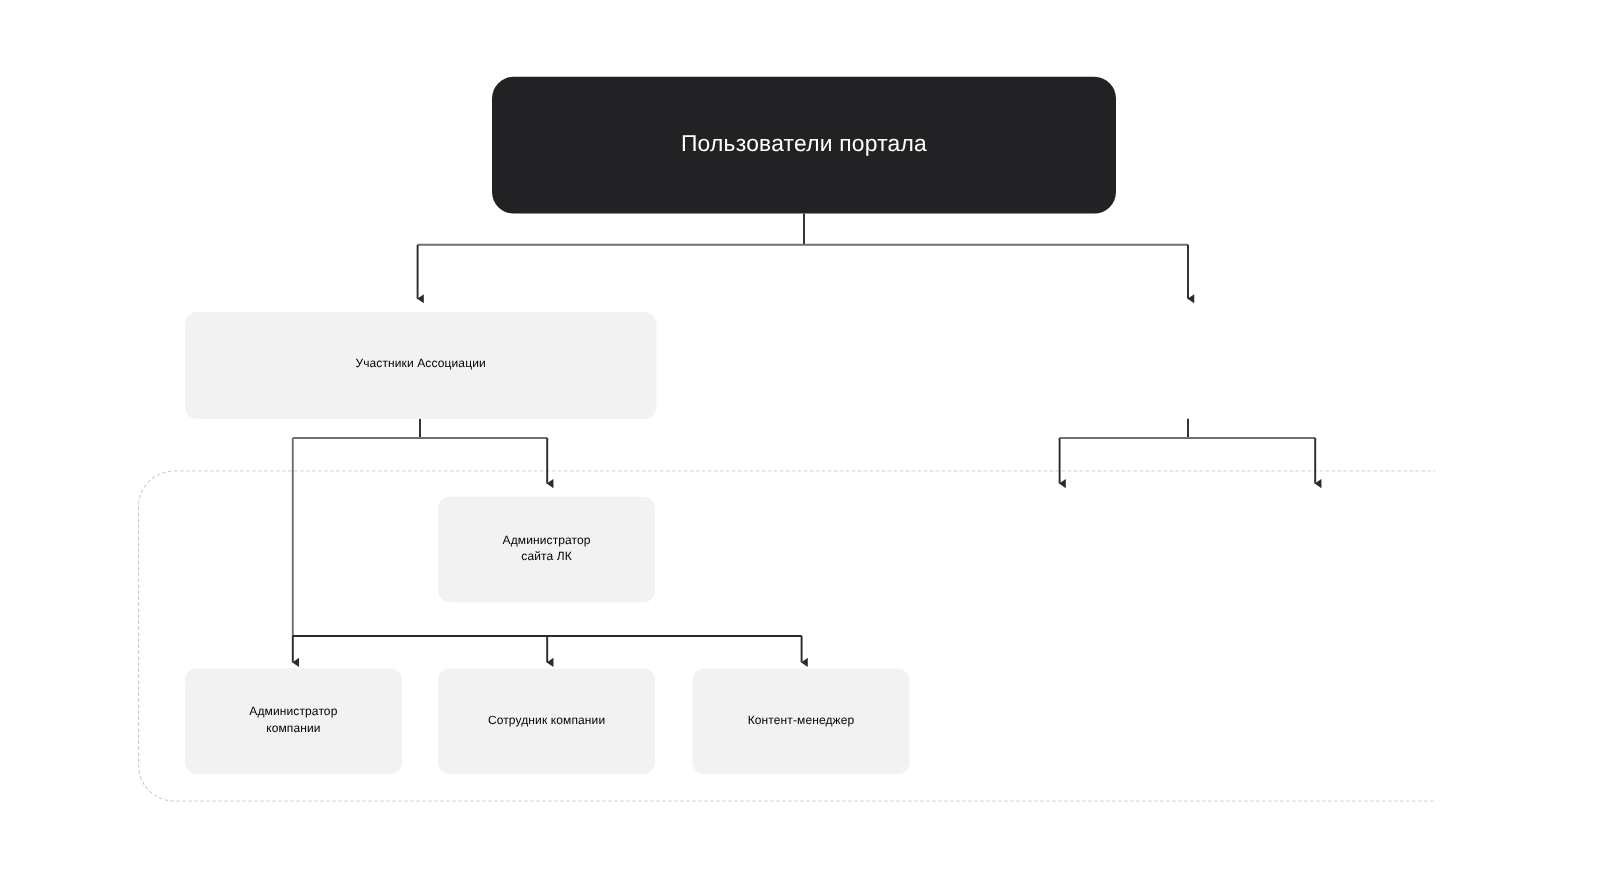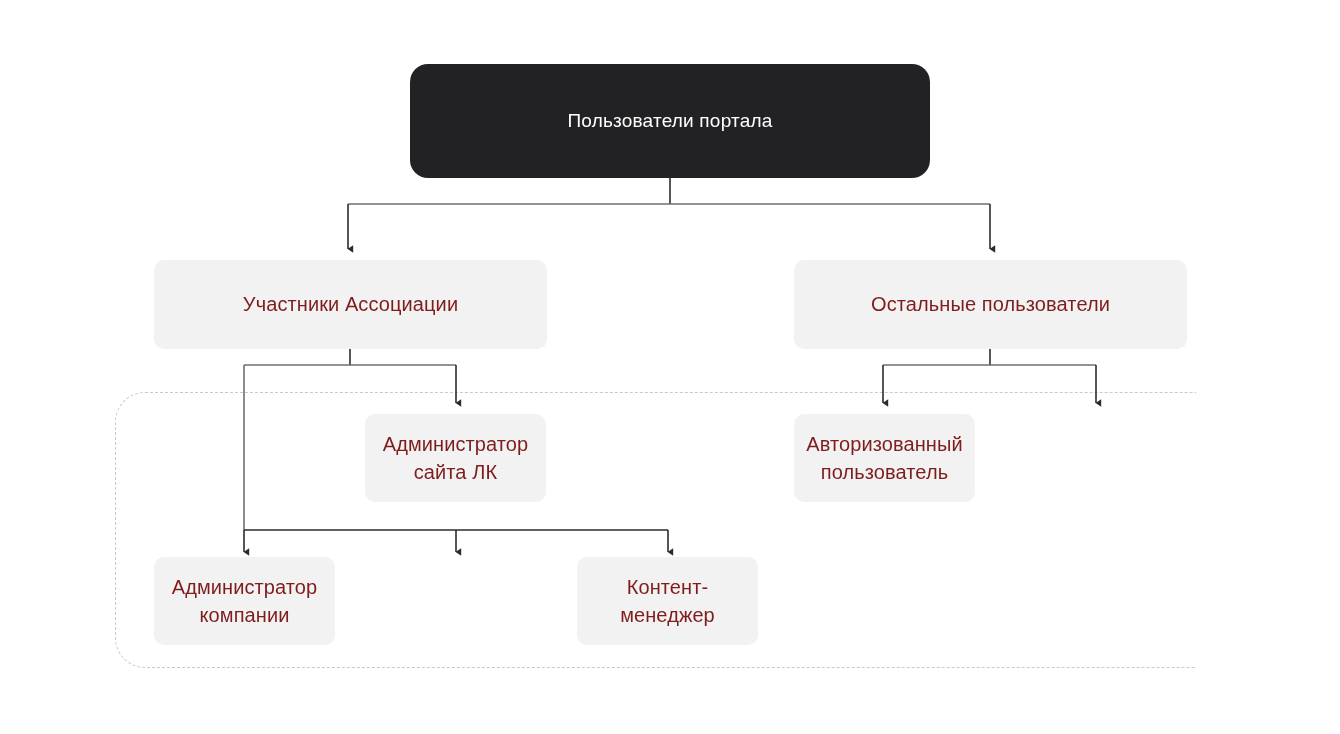--- a/index.html
+++ b/index.html
@@ -38,22 +38,22 @@
   
   .node {
     position: absolute;
     box-sizing: border-box;
     display: flex;
     align-items: center;
     justify-content: center;
     text-align: center;
     border-radius: 10px;
     background: #f2f2f2;
-    color: #7f1d1d;
-    font-size: 20px;
+    color: #000000;
+    font-size: 10px;
     line-height: 1.42;
     letter-spacing: 0.1px;
     padding: 6px 12px;
   }
   .node.root {
     background: #222224;
     color: #ffffff;
     border-radius: 18px;
     font-size: 19px;
     letter-spacing: 0.2px;
@@ -108,38 +108,34 @@
   </svg>
 
   <div class="node root" style="left:410px; top:64px; width:520px; height:114px;">
     <span class="label">Пользователи портала</span>
   </div>
 
   <div class="node" style="left:154px; top:260px; width:393px; height:89px;">
     <span class="label">Участники Ассоциации</span>
   </div>
 
-  <div class="node" style="left:794px; top:260px; width:393px; height:89px;">
-    <span class="label">Остальные пользователи</span>
-  </div>
 
   <div class="node" style="left:365px; top:414px; width:181px; height:88px;">
     <span class="label">Администратор
 сайта ЛК</span>
   </div>
 
-  <div class="node" style="left:794px; top:414px; width:181px; height:88px;">
-    <span class="label">Авторизованный
-пользователь</span>
-  </div>
 
 
   <div class="node" style="left:154px; top:557px; width:181px; height:88px;">
     <span class="label">Администратор
 компании</span>
   </div>
 
+  <div class="node" style="left:365px; top:557px; width:181px; height:88px;">
+    <span class="label">Сотрудник компании</span>
+  </div>
 
   <div class="node" style="left:577px; top:557px; width:181px; height:88px;align-items:center;">
     <span class="label">Контент-менеджер</span>
   </div>
 
 </div>
 
 </body></html>

